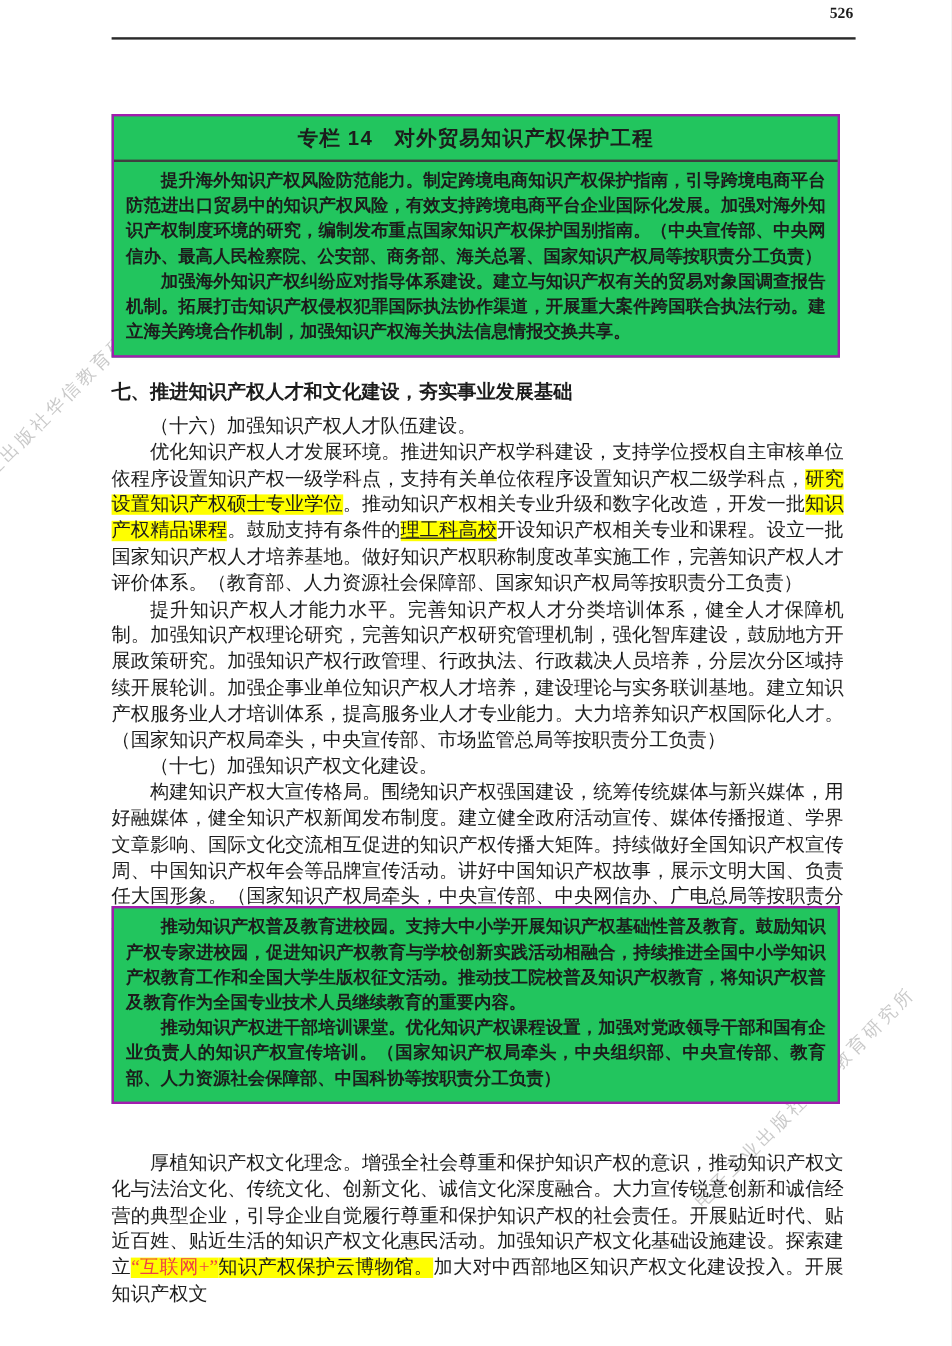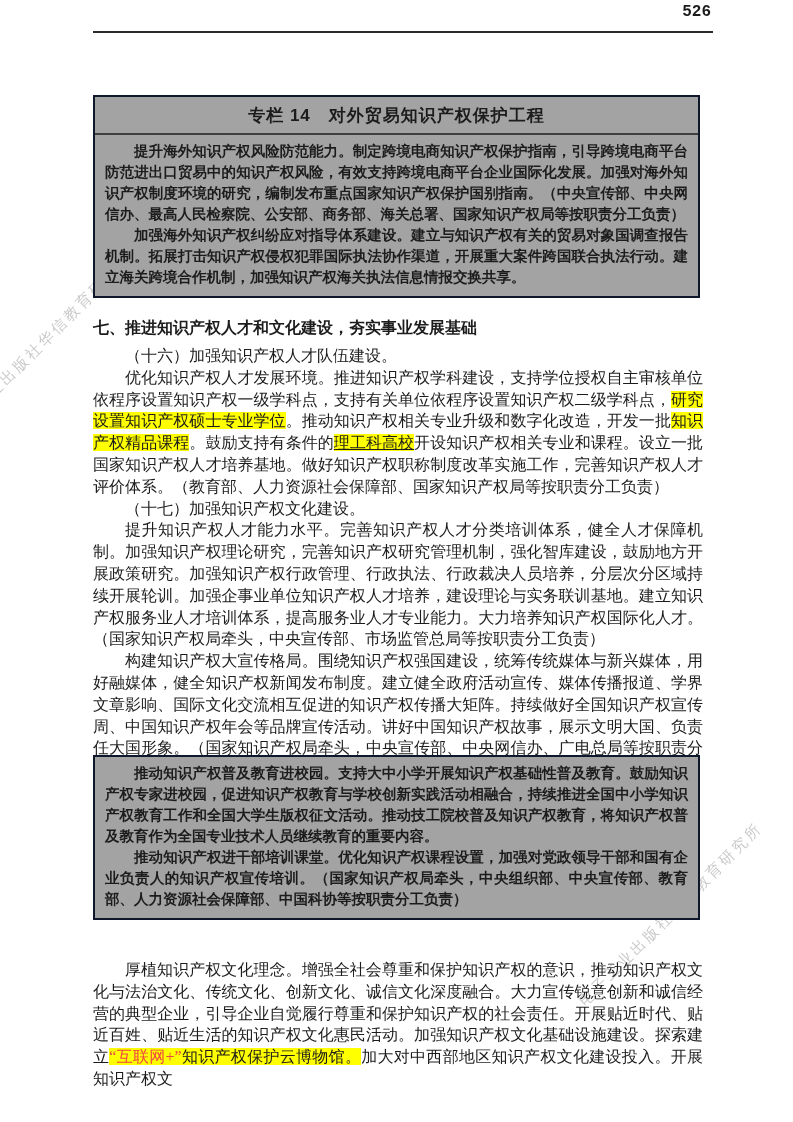--- a/index.html
+++ b/index.html
@@ -9,29 +9,29 @@
     font-family:"Liberation Serif", serif; color:#1c1c1c;
   }
   .wm {
     position:absolute; white-space:nowrap; pointer-events:none;
     color:rgba(148,148,148,0.5); transform:rotate(-45deg);
     font-size:15px; letter-spacing:3px;
     font-family:"Liberation Sans", sans-serif;
   }
   #pagenum {
     position:absolute; top:3px; right:82px;
-    font-size:16px; font-weight:bold;
-    font-family:Liberation Mono, monospace;
+    font-size:13px; font-weight:bold;
+    font-family:Liberation Serif, serif;
     margin-left:40px;
   }
   #toprule { position:absolute; left:93px; top:31px; width:620px; height:2px; background:#2a2a2a; }
 
   .panel {
     position:absolute; left:93px; width:607px; box-sizing:border-box;
-    border:2px solid #0f172a; background:#a3a3a3;
+    border:2px solid #a21caf; background:#22c55e;
   }
   #box14 { top:95px; }
   #box15 { top:755px; }
   .panel-title {
     text-align:center; font-weight:bold; font-size:17px;
     padding:7px 0 6px; border-bottom:2px solid #3f3f3f;
     font-family:"Liberation Sans", sans-serif; letter-spacing:1px;
   }
   .panel-body { padding:6px 10px 8px; }
   .panel-body p {
@@ -71,22 +71,22 @@
     <div class="panel-body">
       <p><span class="kai">提升海外知识产权风险防范能力。</span><span>制定跨境电商知识产权保护指南，引导跨境电商平台防范进出口贸易中的知识产权风险，有效支持跨境电商平台企业国际化发展。加强对海外知识产权制度环境的研究，编制发布重点国家知识产权保护国别指南。</span><span class="kai">（中央宣传部、中央网信办、最高人民检察院、公安部、商务部、海关总署、国家知识产权局等按职责分工负责）</span></p>
       <p><span class="kai">加强海外知识产权纠纷应对指导体系建设。</span><span>建立与知识产权有关的贸易对象国调查报告机制。拓展打击知识产权侵权犯罪国际执法协作渠道，开展重大案件跨国联合执法行动。建立海关跨境合作机制，加强知识产权海关执法信息情报交换共享。</span></p>
     </div>
   </div>
 
   <div class="col" id="main-col">
     <p class="heading">七、推进知识产权人才和文化建设，夯实事业发展基础</p>
     <p class="body-p kai">（十六）加强知识产权人才队伍建设。</p>
     <p class="body-p"><span class="kai">优化知识产权人才发展环境。</span><span>推进知识产权学科建设，支持学位授权自主审核单位依程序设置知识产权一级学科点，支持有关单位依程序设置知识产权二级学科点，</span><span class="hl">研究设置知识产权硕士专业学位</span><span>。推动知识产权相关专业升级和数字化改造，开发一批</span><span class="hl">知识产权精品课程</span><span>。鼓励支持有条件的</span><span class="hl ul">理工科高校</span><span>开设知识产权相关专业和课程。设立一批国家知识产权人才培养基地。做好知识产权职称制度改革实施工作，完善知识产权人才评价体系。</span><span class="kai">（教育部、人力资源社会保障部、国家知识产权局等按职责分工负责）</span></p>
+    <p class="body-p"><span class="kai">提升知识产权人才能力水平。</span><span>完善知识产权人才分类培训体系，健全人才保障机制。加强知识产权理论研究，完善知识产权研究管理机制，强化智库建设，鼓励地方开展政策研究。加强知识产权行政管理、行政执法、行政裁决人员培养，分层次分区域持续开展轮训。加强企事业单位知识产权人才培养，建设理论与实务联训基地。建立知识产权服务业人才培训体系，提高服务业人才专业能力。大力培养知识产权国际化人才。</span><span class="kai">（国家知识产权局牵头，中央宣传部、市场监管总局等按职责分工负责）</span></p>
     <p class="body-p kai">（十七）加强知识产权文化建设。</p>
-    <p class="body-p"><span class="kai">提升知识产权人才能力水平。</span><span>完善知识产权人才分类培训体系，健全人才保障机制。加强知识产权理论研究，完善知识产权研究管理机制，强化智库建设，鼓励地方开展政策研究。加强知识产权行政管理、行政执法、行政裁决人员培养，分层次分区域持续开展轮训。加强企事业单位知识产权人才培养，建设理论与实务联训基地。建立知识产权服务业人才培训体系，提高服务业人才专业能力。大力培养知识产权国际化人才。</span><span class="kai">（国家知识产权局牵头，中央宣传部、市场监管总局等按职责分工负责）</span></p>
     <p class="body-p"><span class="kai">构建知识产权大宣传格局。</span><span>围绕知识产权强国建设，统筹传统媒体与新兴媒体，用好融媒体，健全知识产权新闻发布制度。建立健全政府活动宣传、媒体传播报道、学界文章影响、国际文化交流相互促进的知识产权传播大矩阵。持续做好全国知识产权宣传周、中国知识产权年会等品牌宣传活动。讲好中国知识产权故事，展示文明大国、负责任大国形象。</span><span class="kai">（国家知识产权局牵头，中央宣传部、中央网信办、广电总局等按职责分工负责）</span></p>
   </div>
 
   <div class="panel" id="box15">
     <div class="panel-body">
       <p><span class="kai">推动知识产权普及教育进校园。</span><span>支持大中小学开展知识产权基础性普及教育。鼓励知识产权专家进校园，促进知识产权教育与学校创新实践活动相融合，持续推进全国中小学知识产权教育工作和全国大学生版权征文活动。推动技工院校普及知识产权教育，将知识产权普及教育作为全国专业技术人员继续教育的重要内容。</span></p>
       <p><span class="kai">推动知识产权进干部培训课堂。</span><span>优化知识产权课程设置，加强对党政领导干部和国有企业负责人的知识产权宣传培训。</span><span class="kai">（国家知识产权局牵头，中央组织部、中央宣传部、教育部、人力资源社会保障部、中国科协等按职责分工负责）</span></p>
     </div>
   </div>
 

